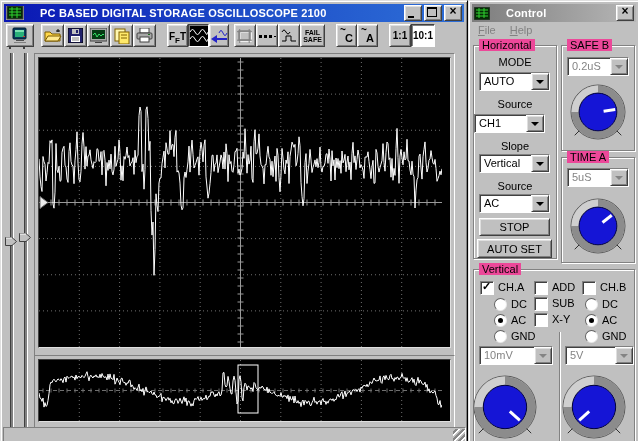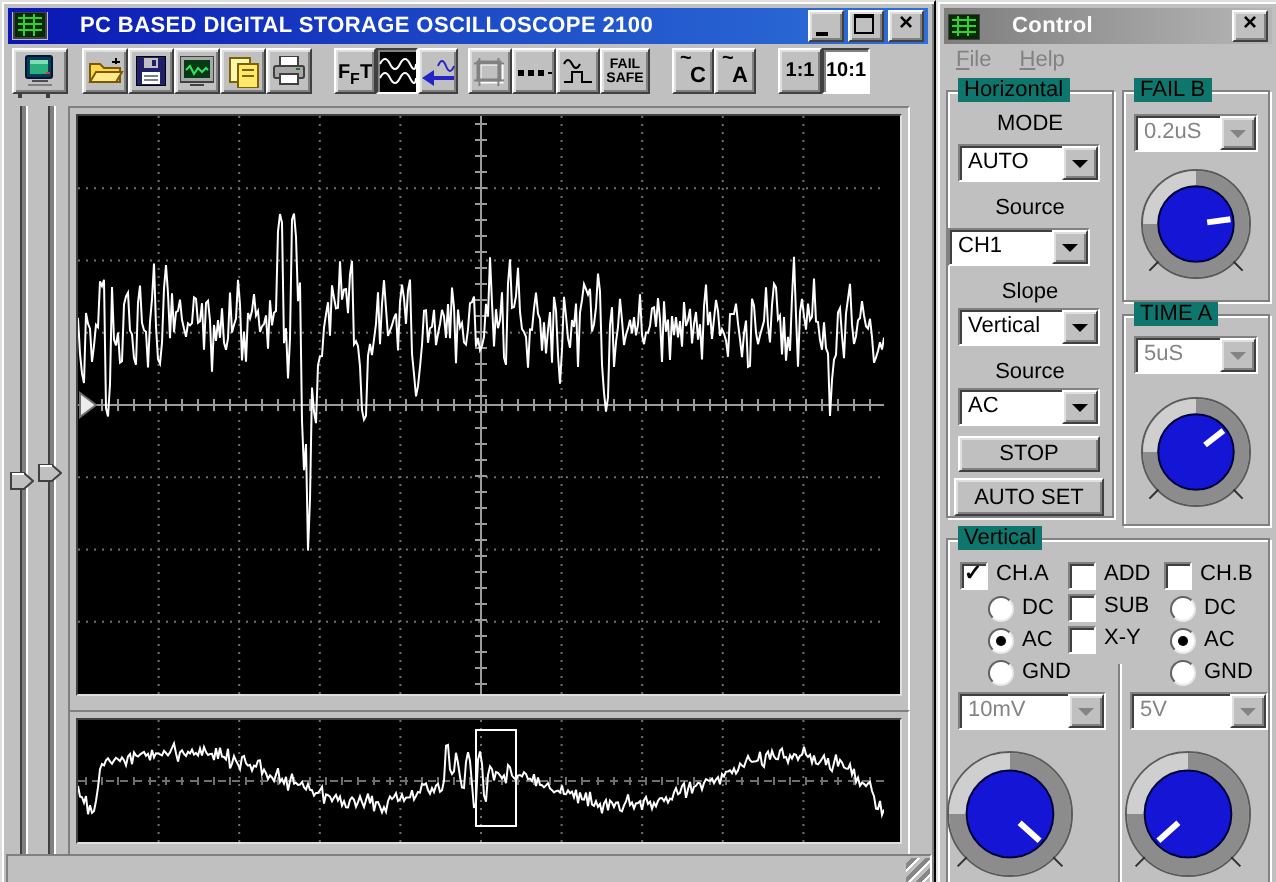--- a/index.html
+++ b/index.html
@@ -46,21 +46,21 @@
   
   .statusbar{position:absolute;left:2px;top:426px;width:461px;height:13px;border:1px solid;
              border-color:#808080 #fff #fff #808080;background:#c0c0c0;}
   .grip{position:absolute;right:0;bottom:0;width:12px;height:12px;
         background:repeating-linear-gradient(-45deg,#c0c0c0 0 2px,#fff 2px 3px,#868686 3px 5px);}
   
   .menubar{position:absolute;left:3px;top:21px;right:3px;height:16px;display:flex;gap:14px;align-items:center;padding-left:6px;}
   .menu-item{font-size:11px;color:#828282;display:inline-block;}
   .menu-item::first-letter{text-decoration:underline;}
   .groupbox{position:absolute;border:1px solid #828282;box-shadow:inset 1px 1px 0 #fff,1px 1px 0 #fff;box-sizing:border-box;}
-  .gb-label{position:absolute;top:-7px;left:5px;background:#0f766e;padding:0 3px;font-size:11px;color:#000;line-height:12px;}
+  .gb-label{position:absolute;top:-7px;left:5px;background:#ec4899;padding:0 3px;font-size:11px;color:#000;line-height:12px;}
   .ctl-label{position:absolute;width:100%;text-align:center;font-size:11px;color:#000;}
   .combo{position:absolute;height:19px;background:#fff;border:1px solid;border-color:#808080 #fff #fff #808080;
          box-shadow:inset 1px 1px 0 #404040;box-sizing:border-box;}
   .combo-val{position:absolute;left:4px;top:2px;font-size:11px;color:#000;}
   .combo.disabled .combo-val{color:#848484;}
   .combo-btn{position:absolute;right:0px;top:0px;bottom:0px;width:16px;background:#c0c0c0;border:1px solid;
              border-color:#fff #404040 #404040 #fff;box-shadow:inset 1px 1px 0 #dfdfdf,inset -1px -1px 0 #808080;}
   .combo-btn::after{content:"";position:absolute;left:4px;top:6px;border:4px solid transparent;border-top:4px solid #000;}
   .combo.disabled .combo-btn::after{border-top-color:#848484;}
   .push-btn{position:absolute;background:#c0c0c0;border:1px solid;border-color:#fff #404040 #404040 #fff;
@@ -333,21 +333,21 @@
       <span class="ctl-label" style="top:134px;">Source</span>
       <div class="combo" style="left:5px;top:148px;width:71px;">
         <span class="combo-val">AC</span>
           <div class="combo-btn"></div>
       </div>
       <div class="push-btn" style="left:5px;top:172px;width:71px;height:18px;">STOP</div>
       <div class="push-btn" style="left:3px;top:193px;width:75px;height:19px;">AUTO SET</div>
     </div>
 
     <div class="groupbox" style="left:92px;top:44px;width:74px;height:106px;">
-      <span class="gb-label">FAIL B</span>
+      <span class="gb-label">SAFE B</span>
       <div class="combo disabled" style="left:5px;top:11px;width:62px;">
         <span class="combo-val">0.2uS</span>
           <div class="combo-btn"></div>
       </div>
       <div class="knob" style="left:6px;top:36px;"><svg width="60" height="60" style="overflow:visible">
             <circle cx="30" cy="30" r="27" fill="none" stroke="#5a5a5a"></circle>
             <line x1="48.4" y1="48.4" x2="53.3" y2="53.3" stroke="#303030"></line>
             <line x1="11.6" y1="48.4" x2="6.7" y2="53.3" stroke="#303030"></line>
             <circle cx="30" cy="30" r="22.95" fill="none" stroke="#8c8c8c" stroke-width="7.1"></circle>
             <path d="M7.1,30 A22.9,22.9 0 0 1 30.0,7.1" fill="none" stroke="#cfcfcf" stroke-width="7.1"></path>

